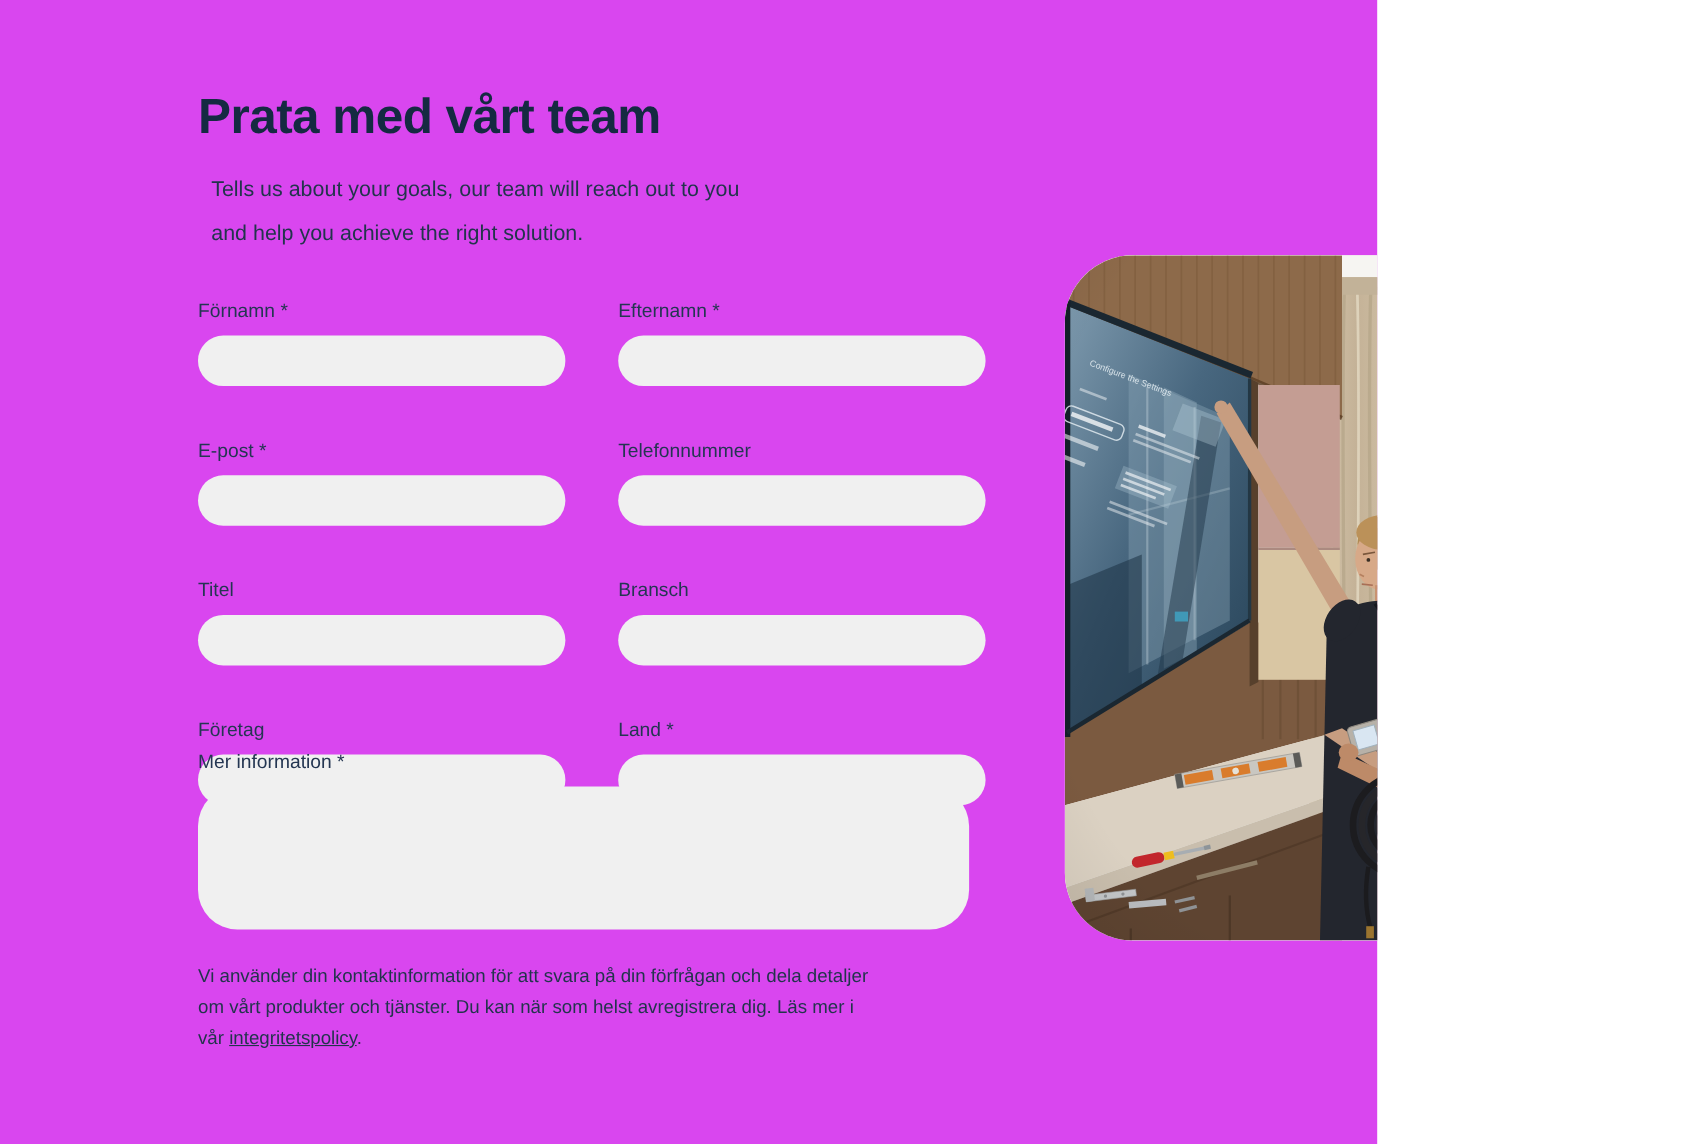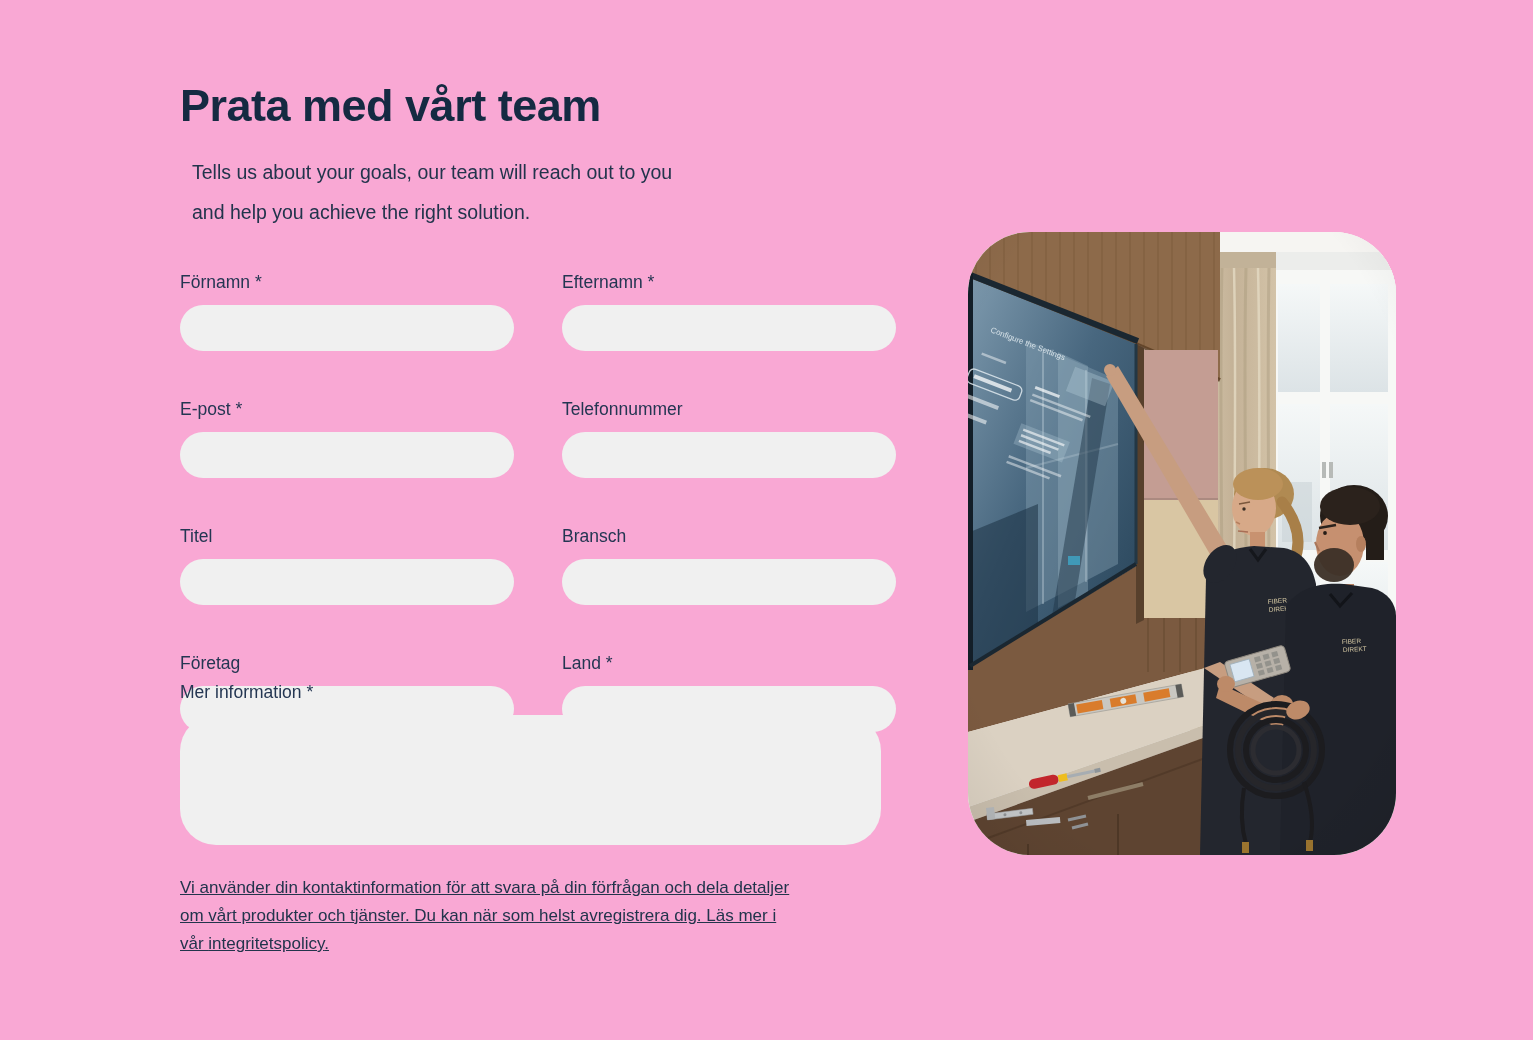--- a/index.html
+++ b/index.html
@@ -1,17 +1,17 @@
 <!DOCTYPE html>
 <html><head>
 <meta charset="utf-8">
 <style>
   html,body{margin:0;padding:0;background:#ffffff;}
   .canvas{
-    position:relative;width:1533px;height:1040px;background:#f9a8d4;overflow:hidden;
+    position:relative;width:1252px;height:1040px;background:#d946ef;overflow:hidden;
     font-family:"Liberation Sans",sans-serif;color:#22344c;
   }
   .headline{
     position:absolute;left:180px;top:80px;margin:0;
     font-size:45px;line-height:52px;font-weight:700;letter-spacing:-0.5px;color:#152a42;
   }
   .subtitle{
     position:absolute;left:192px;top:152px;margin:0;
     font-size:19.5px;line-height:40px;font-weight:400;color:#22344c;
   }
@@ -28,21 +28,21 @@
     font-size:17px;color:#22344c;outline:none;
   }
   .area-block{position:absolute;left:180px;top:682px;}
   .textarea{
     display:block;width:701px;height:130px;background:#f0f0f0;border:none;border-radius:36px;
     box-sizing:border-box;padding:16px 20px;font-family:"Liberation Sans",sans-serif;
     font-size:17px;color:#22344c;outline:none;resize:none;
   }
   .privacy{
     position:absolute;left:180px;top:874px;margin:0;width:720px;
-    font-size:17px;line-height:28px;color:#22344c;font-weight:400;text-decoration:underline;
+    font-size:17px;line-height:28px;color:#22344c;font-weight:400;
   }
   .privacy-link{color:#22344c;text-decoration:underline;cursor:pointer;}
   .photo{
     position:absolute;left:968px;top:232px;width:428px;height:623px;
     border-radius:62px;overflow:hidden;background:#f2f1ee;
   }
   .photo svg{display:block;width:100%;height:100%;}
 </style>
 </head>
 <body>

